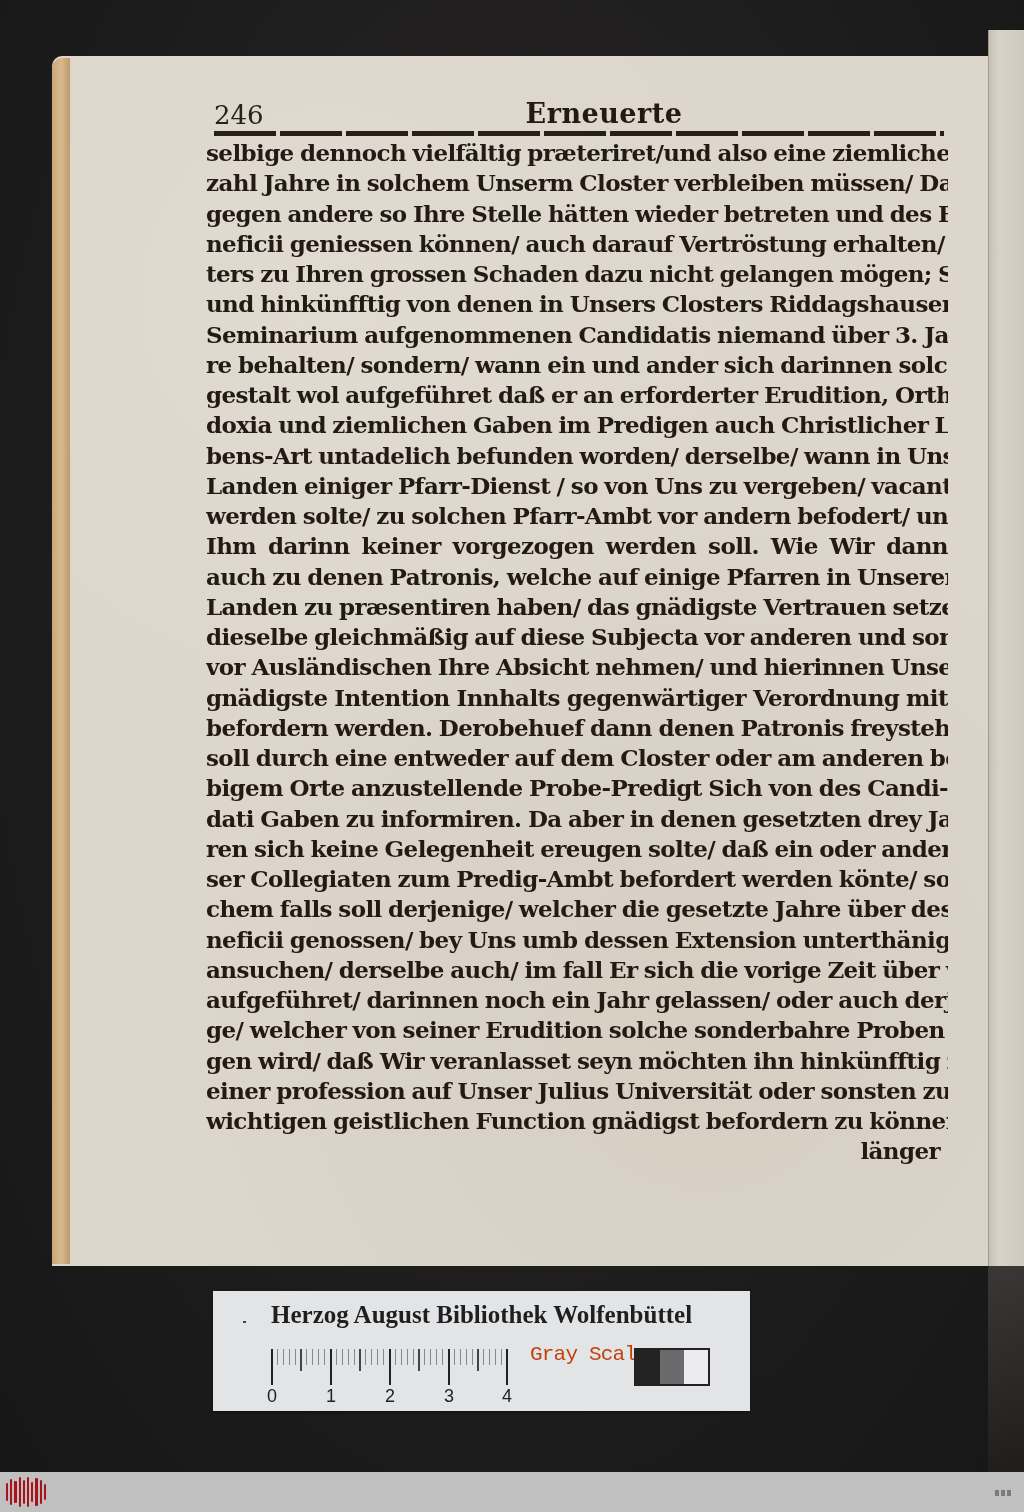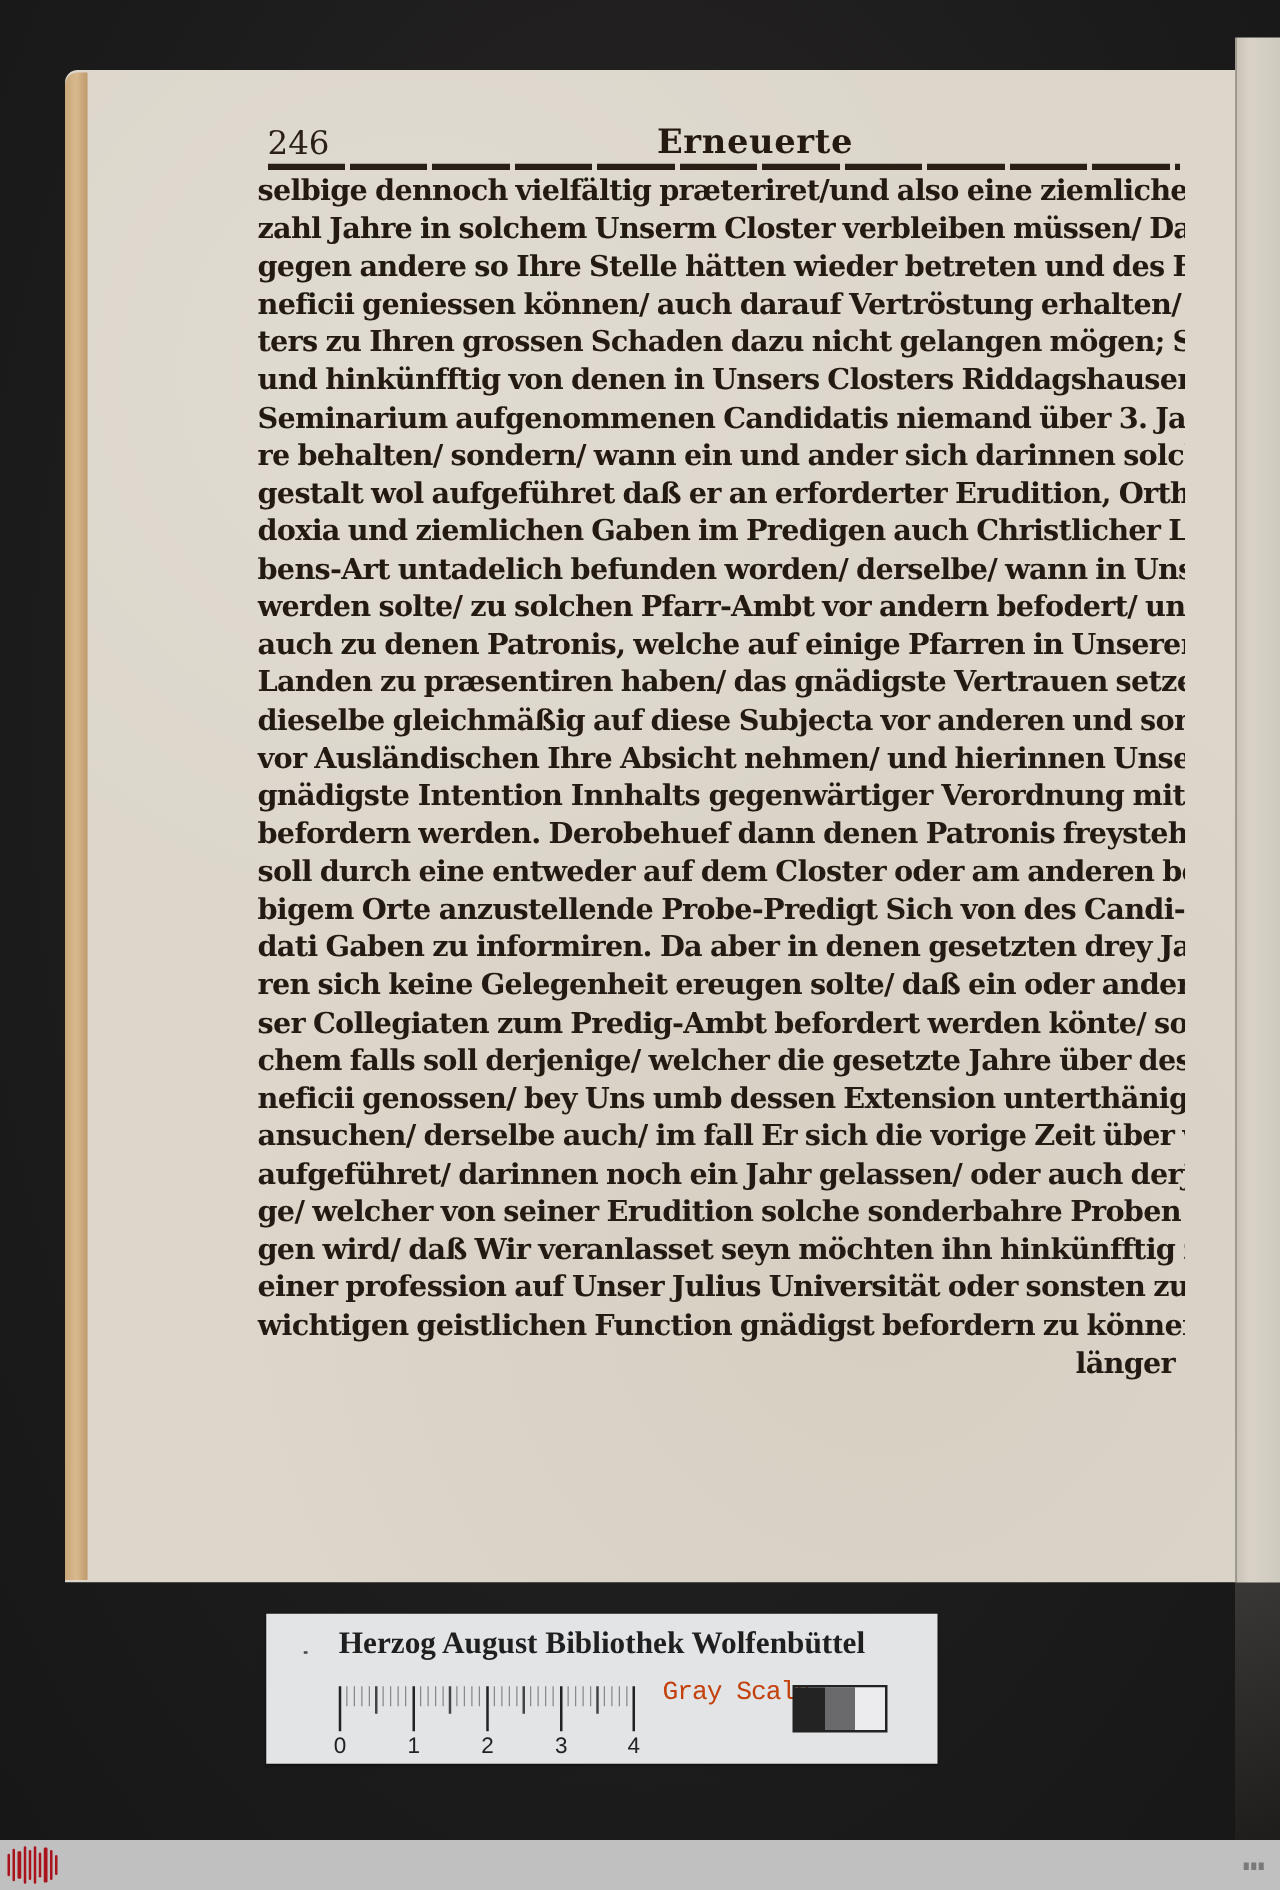--- a/index.html
+++ b/index.html
@@ -144,21 +144,23 @@
   <span class="line">zahl Jahre in solchem Unserm Closter verbleiben müssen/ Dahin-</span>
   <span class="line">gegen andere so Ihre Stelle hätten wieder betreten und des Be-</span>
   <span class="line">neficii geniessen können/ auch darauf Vertröstung erhalten/ öf-</span>
   <span class="line">ters zu Ihren grossen Schaden dazu nicht gelangen mögen; So</span>
   <span class="line">und hinkünfftig von denen in Unsers Closters Riddagshausen</span>
   <span class="line">Seminarium aufgenommenen Candidatis niemand über 3. Jah-</span>
   <span class="line">re behalten/ sondern/ wann ein und ander sich darinnen solcher</span>
   <span class="line">gestalt wol aufgeführet daß er an erforderter Erudition, Ortho-</span>
   <span class="line">doxia und ziemlichen Gaben im Predigen auch Christlicher Le-</span>
   <span class="line">bens-Art untadelich befunden worden/ derselbe/ wann in Unsern</span>
+  <span class="line">Landen einiger Pfarr-Dienst / so von Uns zu vergeben/ vacant</span>
   <span class="line">werden solte/ zu solchen Pfarr-Ambt vor andern befodert/ und</span>
+  <span class="line">Ihm darinn keiner vorgezogen werden soll. Wie Wir dann</span>
   <span class="line">auch zu denen Patronis, welche auf einige Pfarren in Unseren</span>
   <span class="line">Landen zu præsentiren haben/ das gnädigste Vertrauen setzen</span>
   <span class="line">dieselbe gleichmäßig auf diese Subjecta vor anderen und sonderlich</span>
   <span class="line">vor Ausländischen Ihre Absicht nehmen/ und hierinnen Unsere</span>
   <span class="line">gnädigste Intention Innhalts gegenwärtiger Verordnung mit</span>
   <span class="line">befordern werden. Derobehuef dann denen Patronis freystehen</span>
   <span class="line">soll durch eine entweder auf dem Closter oder am anderen belie-</span>
   <span class="line">bigem Orte anzustellende Probe-Predigt Sich von des Candi-</span>
   <span class="line">dati Gaben zu informiren. Da aber in denen gesetzten drey Jah</span>
   <span class="line">ren sich keine Gelegenheit ereugen solte/ daß ein oder ander die-</span>

